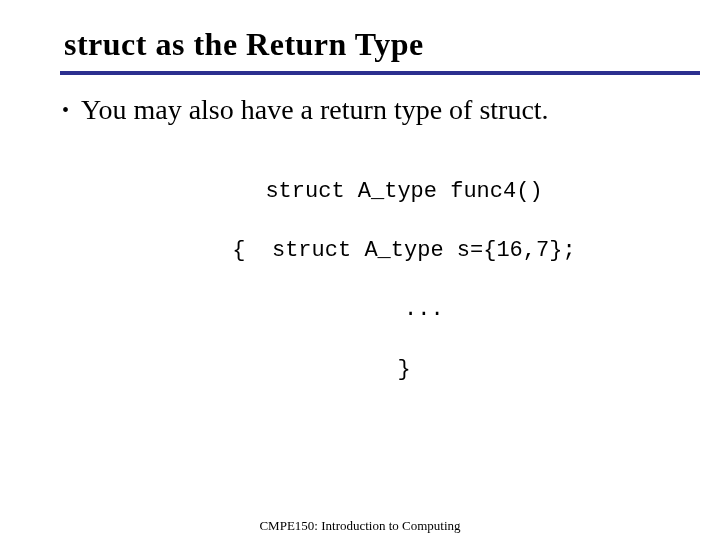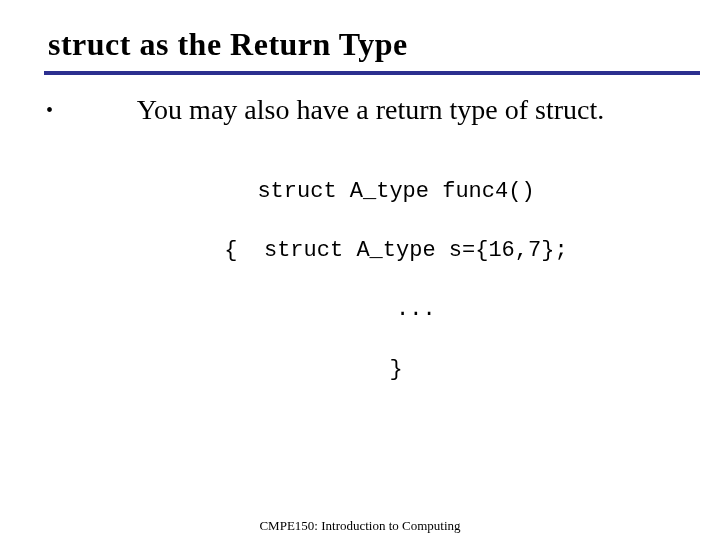--- a/index.html
+++ b/index.html
@@ -1,21 +1,21 @@
 <!DOCTYPE html>
 <html><head>
 <meta charset="utf-8">
 <style>
   * { margin: 0; padding: 0; box-sizing: border-box; }
   html, body { width: 720px; height: 540px; background: #fff; font-family: "Comic Sans MS", "Comic Sans", cursive; color: #000; }
   .slide {
     width: 720px;
     height: 540px;
     position: relative;
-    padding: 20px 0 0 0;
+    padding: 20px 0 0 16px;
     border-radius: 11px;
   }
   .title {
     font-size: 32px;
     font-weight: bold;
     padding: 6px 0 6px 48px;
     letter-spacing: 0.5px;
   }
   .underline {
     height: 4px;
@@ -32,21 +32,20 @@
     font-size: 28px;
     line-height: 1.35;
   }
   .bullet-dot {
     font-size: 20px;
     line-height: 38px;
     padding-left: 2px;
   }
   .bullet-text {
     flex: 1;
-    text-align: center;
   }
   .code {
     font-family: "Courier New", Courier, monospace;
     font-size: 22px;
     line-height: 1.35;
     margin: 18px 0 0 72px;
     white-space: pre;
   }
   .code .l1 { display: block; text-align: center; }
   .footer {

